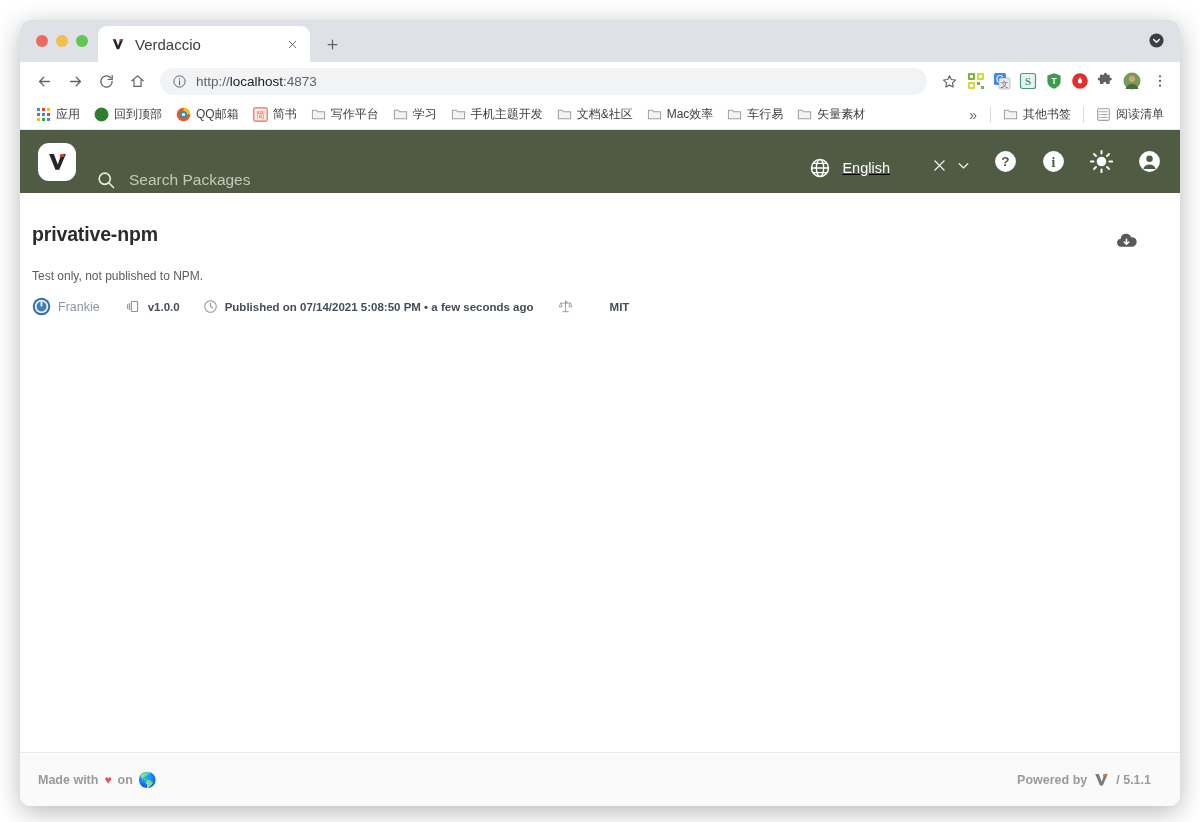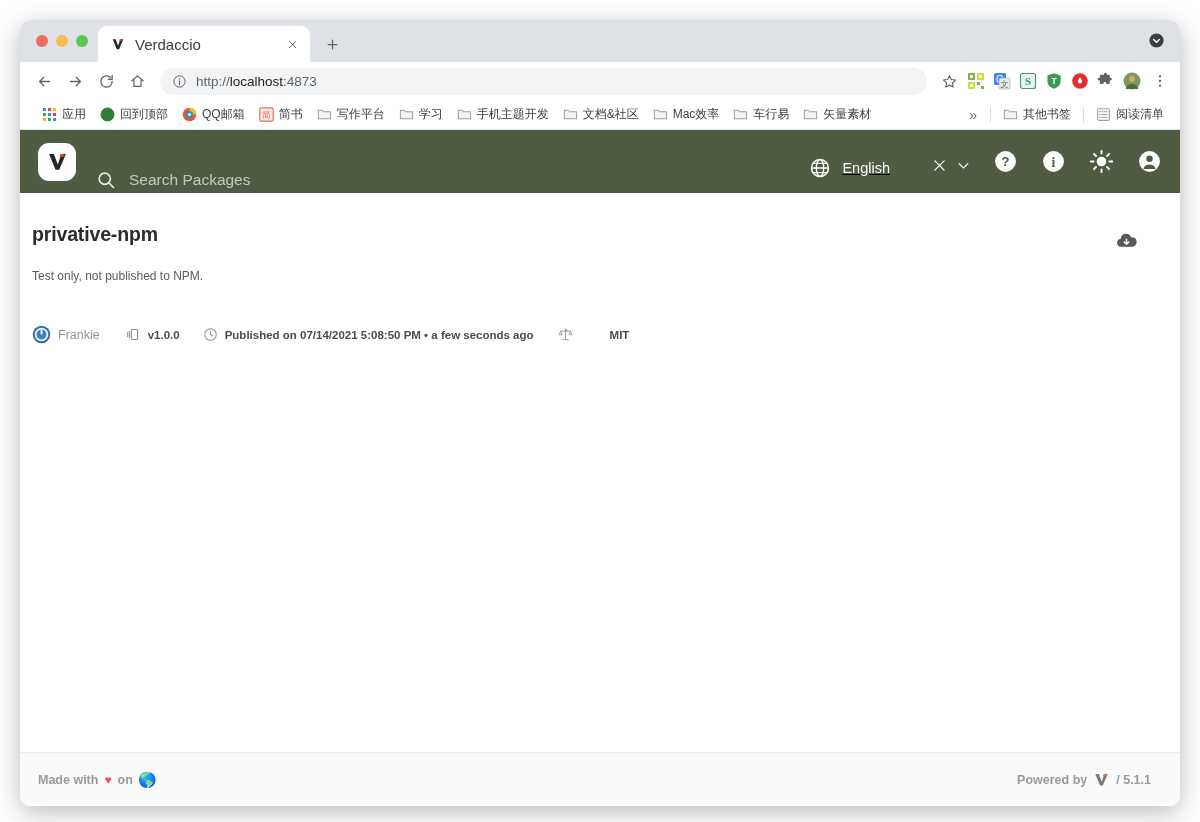--- a/index.html
+++ b/index.html
@@ -148,21 +148,21 @@
     flex: 0 0 auto;
   }
 
   
   .bookmarks {
     height: 30px;
     background: #ffffff;
     border-bottom: 1px solid #e6e6e6;
     display: flex;
     align-items: center;
-    padding: 0 10px 0 16px;
+    padding: 0 10px 0 10px;
     gap: 2px;
     flex: 0 0 auto;
     font-size: 12px;
     color: #3c4043;
     overflow: hidden;
   }
   .bm {
     display: flex;
     align-items: center;
     gap: 5px;
@@ -273,21 +273,21 @@
     color: #595959;
     margin-top: 5px;
     margin-right: 8px;
   }
   .pkg-desc {
     margin-top: 17px;
     font-size: 12px;
     color: #5c5c5c;
   }
   .pkg-meta {
-    margin-top: 42px;
+    margin-top: 14px;
     display: flex;
     align-items: center;
     font-size: 11.5px;
     color: #57606a;
   }
   .meta-item { display: flex; align-items: center; gap: 7px; }
   .meta-author { color: #8c959f; font-size: 12.5px; }
   .meta-strong { font-weight: bold; color: #454d56; }
   .meta-gap-1 { width: 26px; }
   .meta-gap-2 { width: 23px; }

